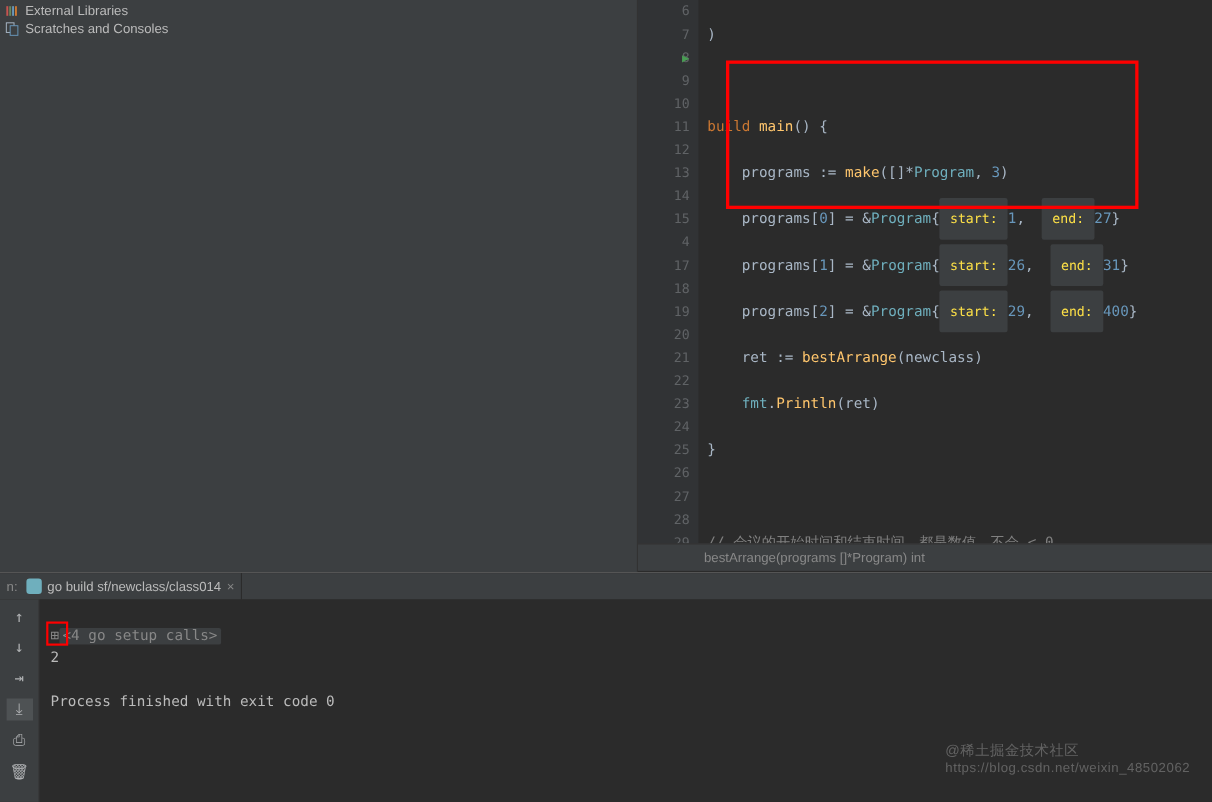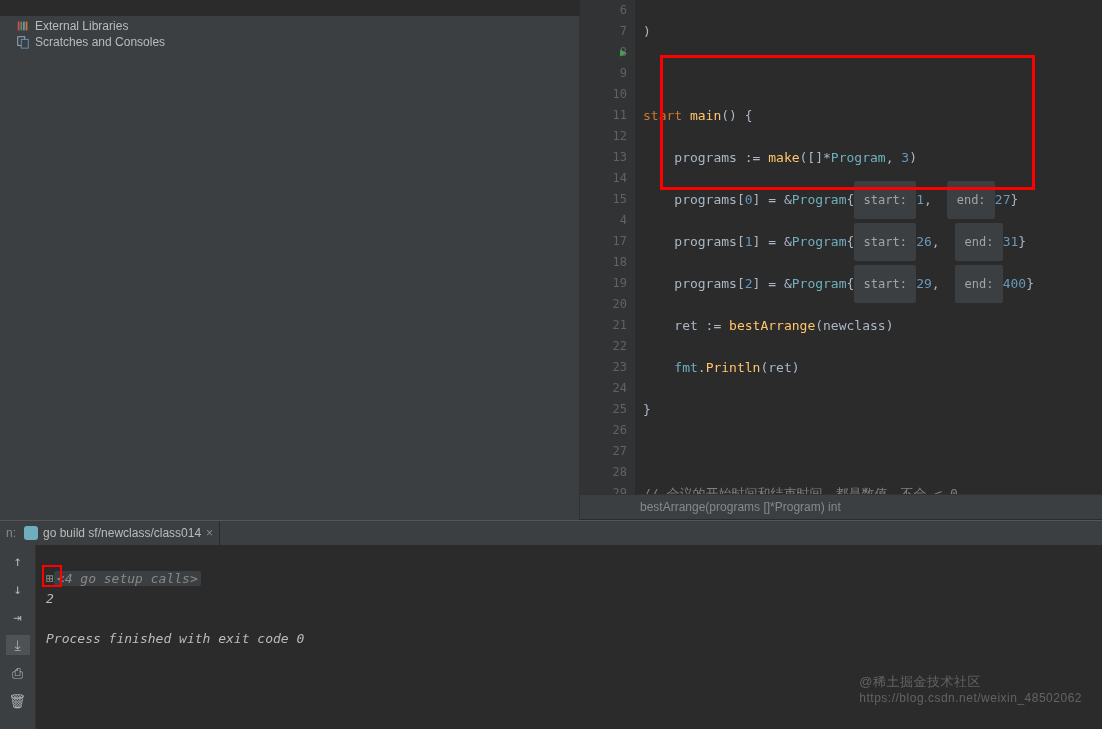--- a/index.html
+++ b/index.html
@@ -13,24 +13,23 @@
     overflow: hidden;
     position: relative;
   }
   .top-container {
     display: flex;
     height: 520px;
   }
   .project-panel {
     width: 580px;
     background: #3c3f41;
-    padding: 2px 16px;
+    padding: 2px 4px;
     border-right: 1px solid #323232;
     overflow: hidden;
-    margin-top: 16px;
   }
   .tree-item {
     display: flex;
     align-items: center;
     gap: 5px;
     padding: 1px 0;
     color: #bbbbbb;
     font-size: 12px;
     font-family: -apple-system, "Segoe UI", sans-serif;
     cursor: pointer;
@@ -143,38 +142,37 @@
   }
   .console {
     flex:1;
     background:#2b2b2b;
     padding: 4px 10px;
     color:#BBBBBB;
     font-size:13px;
     line-height:20px;
     white-space: pre;
     position:relative;
-    font-style:italic;
   }
   .console .folded { background:#3c3f41; color:#888; padding:0 3px; border-radius:2px; }
   .watermark {
     position:absolute;
     right: 20px;
     bottom: 24px;
     color: rgba(200,200,200,0.35);
     font-size:13px;
     font-family: Liberation Sans, sans-serif;
     text-align:left;
     letter-spacing:0.5px;
     pointer-events:none;
   }
   .watermark .small { font-size:12px; }
   
   .kw{color:#cc7832;} .fn{color:#ffc66d;} .ty{color:#6fafbd;} .num{color:#6897bb;} .cm{color:#808080;}
-  .hint{background:#3c3f41;color:#a3a3a3;padding:12px 2px;border-radius:2px;font-size:12px;}
+  .hint{background:#3c3f41;color:#fde047;padding:12px 2px;border-radius:2px;font-size:12px;}
   .red-box-small{position:absolute;border:2px solid #ff0000;pointer-events:none;}
 </style>
 </head>
 <body>
 
 <div class="top-container">
 
   <div class="project-panel">
     <div class="tree-item">
       <span class="tree-icon">
@@ -222,21 +220,21 @@
         <div class="gutter-line">24</div>
         <div class="gutter-line">25</div>
         <div class="gutter-line">26</div>
         <div class="gutter-line">27</div>
         <div class="gutter-line">28</div>
         <div class="gutter-line">29</div>
       </div>
       <div class="code-content">
 <span class="code-line"><span>)</span></span>
 <span class="code-line"></span>
-<span class="code-line"><span class="kw">start</span> <span class="fn">main</span><span>() {</span></span>
+<span class="code-line"><span class="kw">build</span> <span class="fn">main</span><span>() {</span></span>
 <span class="code-line">    <span>programs := </span><span class="fn">make</span><span>([]*</span><span class="ty">Program</span><span>, </span><span class="num">3</span><span>)</span></span>
 <span class="code-line">    <span>programs[</span><span class="num">0</span><span>] = &amp;</span><span class="ty">Program</span><span>{</span><span class="hint"> start: </span><span class="num">1</span><span>,  </span><span class="hint"> end: </span><span class="num">27</span><span>}</span></span>
 <span class="code-line">    <span>programs[</span><span class="num">1</span><span>] = &amp;</span><span class="ty">Program</span><span>{</span><span class="hint"> start: </span><span class="num">26</span><span>,  </span><span class="hint"> end: </span><span class="num">31</span><span>}</span></span>
 <span class="code-line">    <span>programs[</span><span class="num">2</span><span>] = &amp;</span><span class="ty">Program</span><span>{</span><span class="hint"> start: </span><span class="num">29</span><span>,  </span><span class="hint"> end: </span><span class="num">400</span><span>}</span></span>
 <span class="code-line">    <span>ret := </span><span class="fn">bestArrange</span><span>(newclass)</span></span>
 <span class="code-line">    <span class="ty">fmt</span><span>.</span><span class="fn">Println</span><span>(ret)</span></span>
 <span class="code-line"><span>}</span></span>
 <span class="code-line"></span>
 <span class="code-line"><span class="cm">// 会议的开始时间和结束时间，都是数值，不会 &lt; 0</span></span>
 

